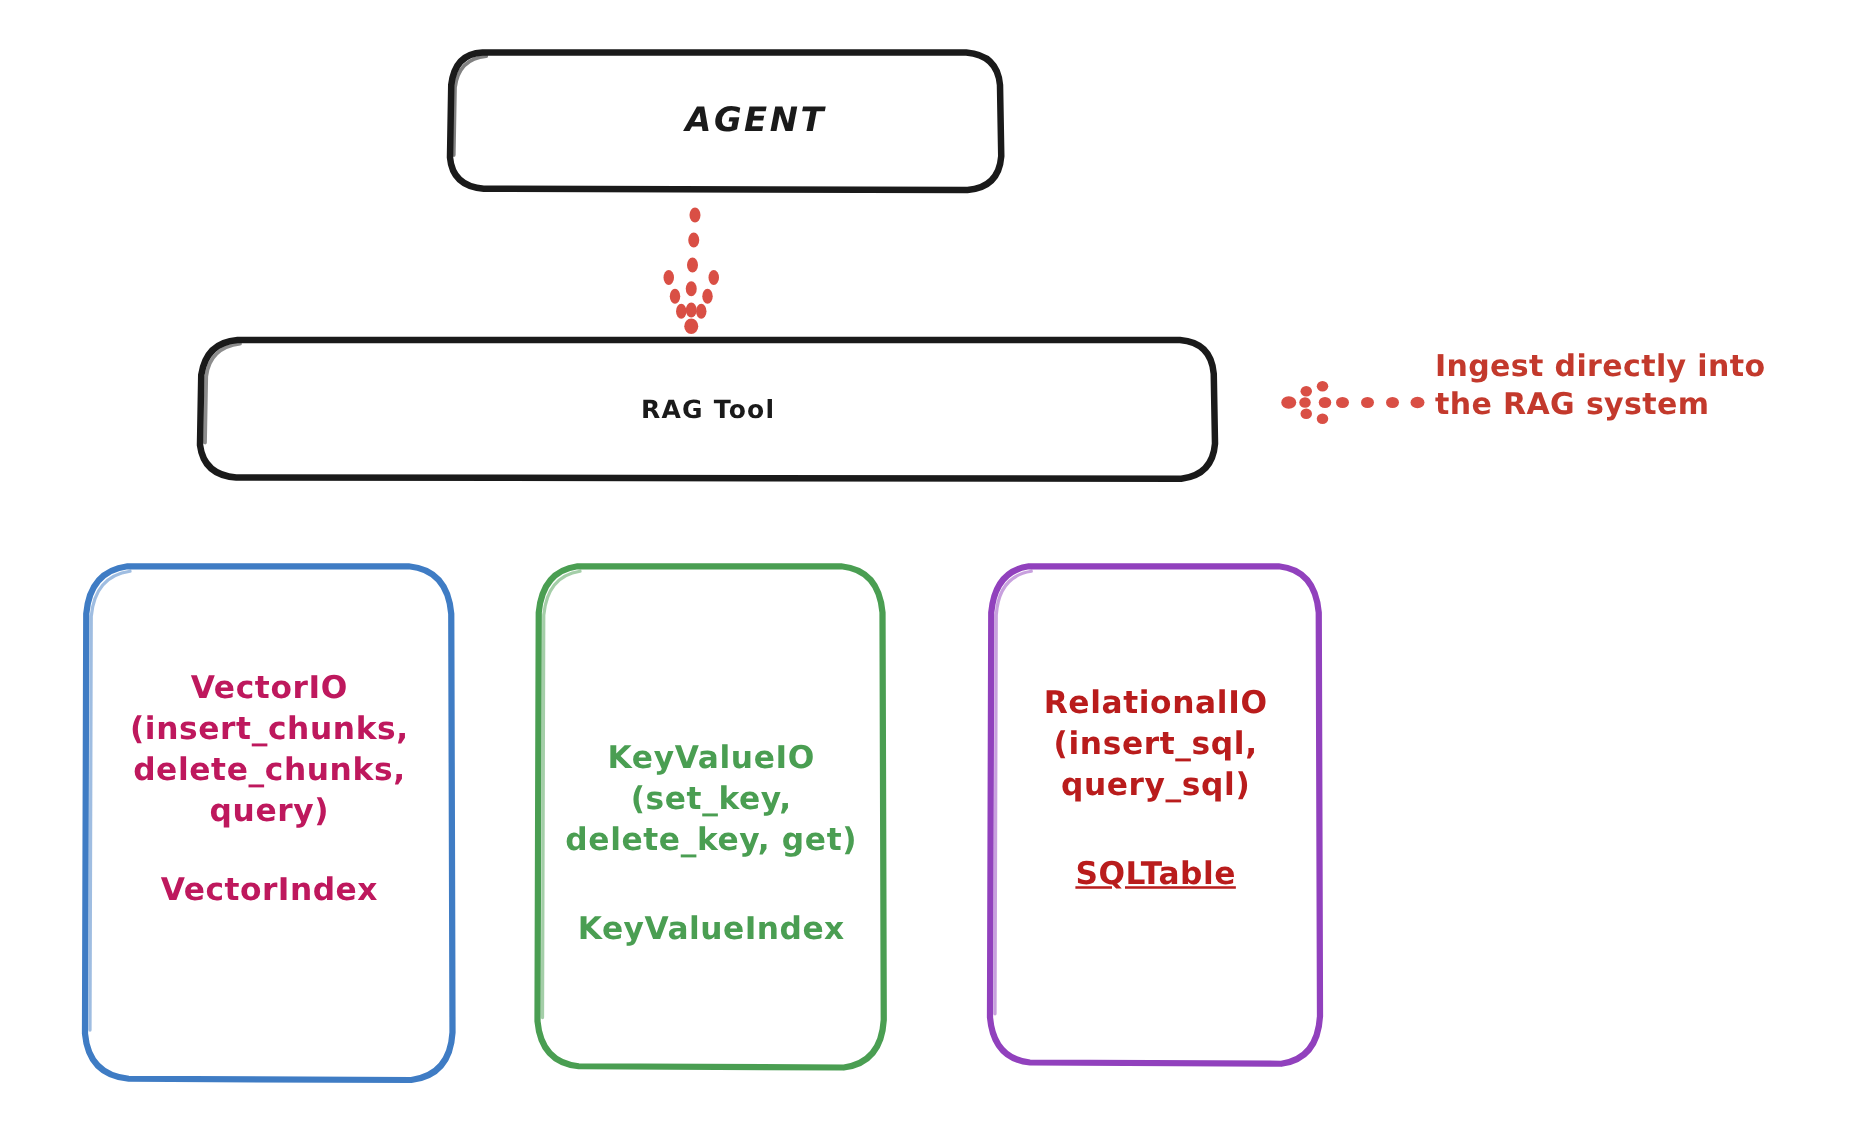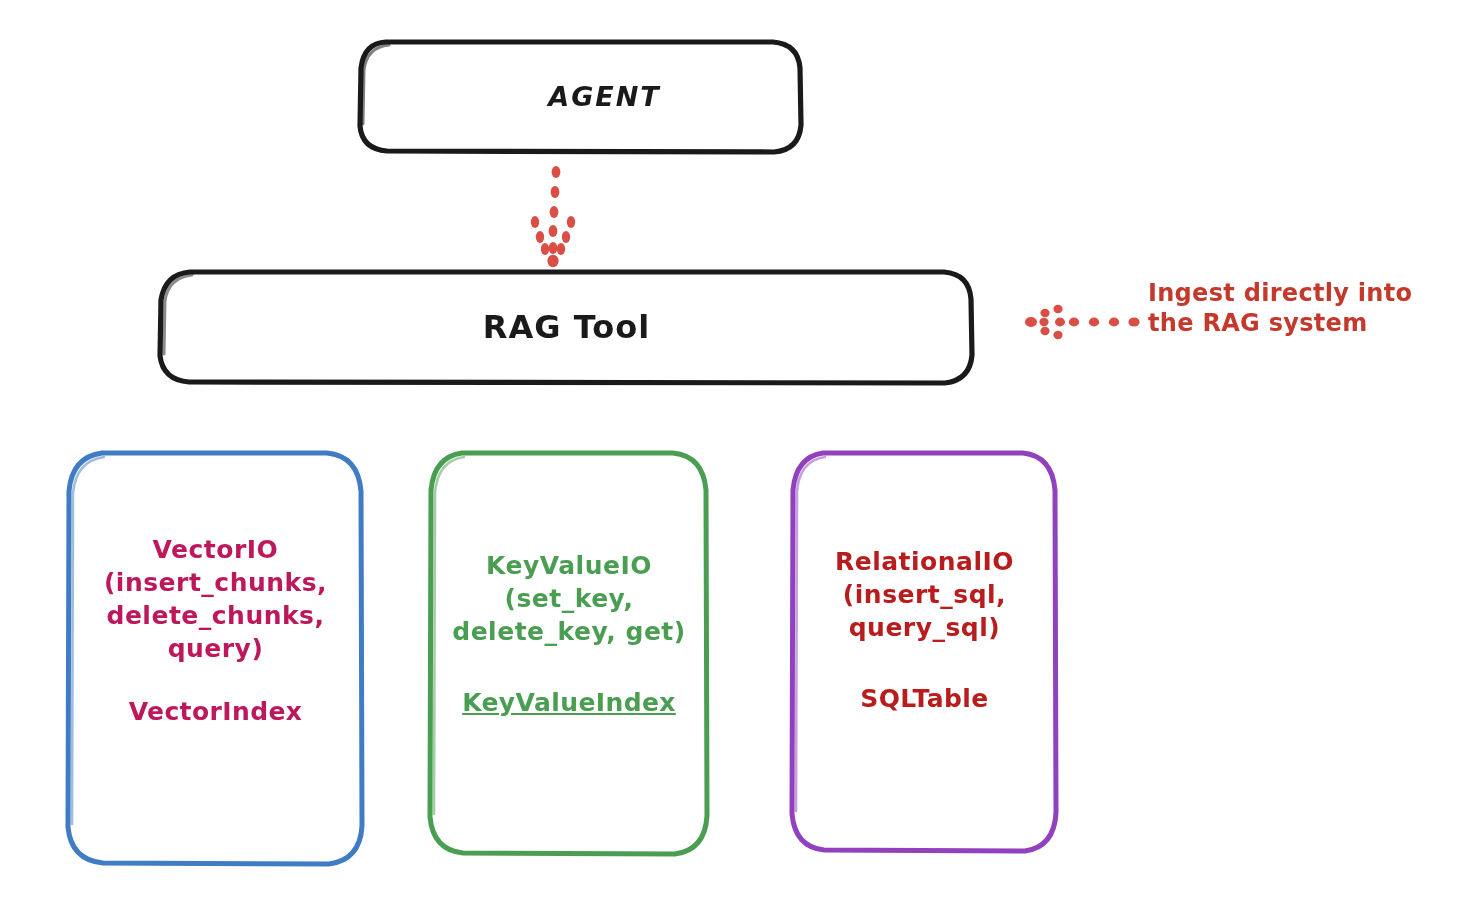--- a/index.html
+++ b/index.html
@@ -73,21 +73,21 @@
   #ragtool-node {
     left: 156px;
     top: 268px;
     width: 821px;
     height: 118px;
     justify-content: center;
   }
   #ragtool-node .node-label {
     font-family: "DejaVu Sans", sans-serif;
     font-weight: 700;
-    font-size: 32px;
+    font-size: 20px;
     color: #1a1a1a;
     letter-spacing: 1px;
   }
 
   
   .store-node {
     justify-content: flex-start;
   }
   .store-node .node-label {
     font-weight: 700;
@@ -115,33 +115,33 @@
   #vectorio-node .node-sub { margin-top: 32px; }
 
   #keyvalueio-node {
     left: 426px;
     top: 449px;
     width: 286px;
     height: 408px;
     padding-top: 100px;
   }
   #keyvalueio-node .node-label,
-  #keyvalueio-node .node-sub { color: #4a9e52; }
-  #keyvalueio-node .node-sub { margin-top: 40px; text-decoration: underline; }
+  #keyvalueio-node .node-sub { color: #4a9e52; margin-top: 40px; }
+  #keyvalueio-node .node-sub { margin-top: 40px; }
 
   #relationalio-node {
     left: 788px;
     top: 449px;
     width: 273px;
     height: 405px;
     padding-top: 96px;
   }
   #relationalio-node .node-label,
   #relationalio-node .node-sub { color: #b91c1c; }
-  #relationalio-node .node-sub { margin-top: 40px; }
+  #relationalio-node .node-sub { margin-top: 40px; text-decoration: underline; }
 
   
   #annotation-text {
     position: absolute;
     left: 1148px;
     top: 278px;
     width: 330px;
     z-index: 4;
     color: #c3392c;
     font-family: "DejaVu Sans", sans-serif;

